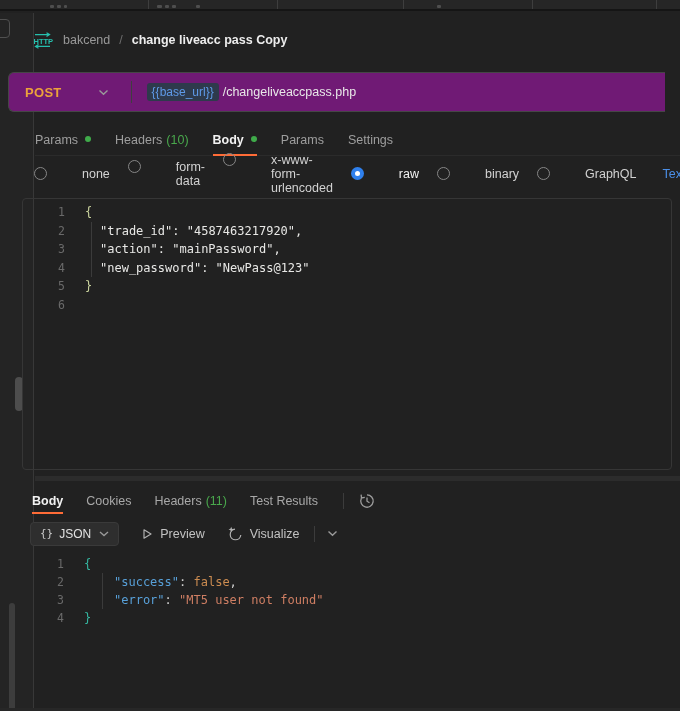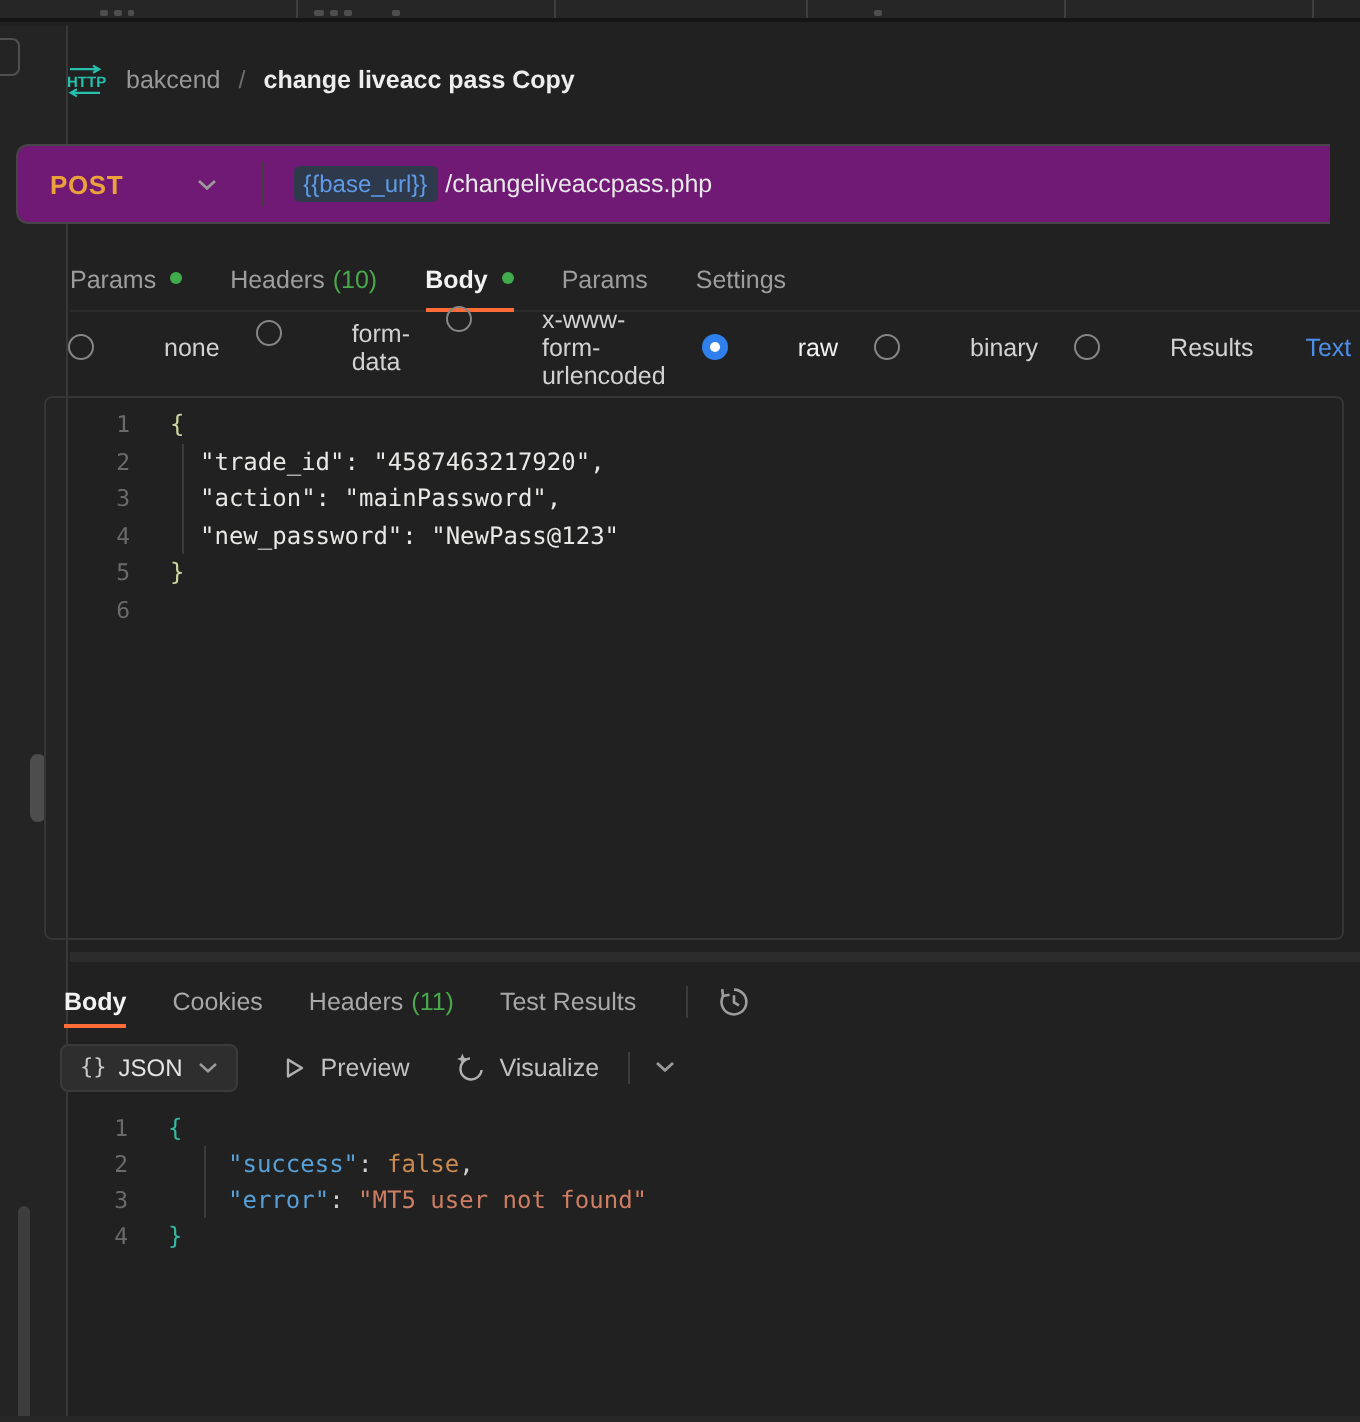--- a/index.html
+++ b/index.html
@@ -192,21 +192,21 @@
     <div class="radio-item sel">
       <span class="rc"></span>
         <span class="lbl">raw</span>
     </div>
     <div class="radio-item">
       <span class="rc"></span>
         <span class="lbl">binary</span>
     </div>
     <div class="radio-item">
       <span class="rc"></span>
-        <span class="lbl">Results</span>
+        <span class="lbl">GraphQL</span>
     </div>
     <div class="langsel">
       <span class="lbl">Text</span>
       <svg width="11" height="7" viewBox="0 0 11 7">
           <path d="M1.5 1.5 L5.5 5.2 L9.5 1.5" stroke="#4b8fe8" stroke-width="1.4" fill="none"></path>
         </svg>
     </div>
   </div>
 
   <div class="editor req">

